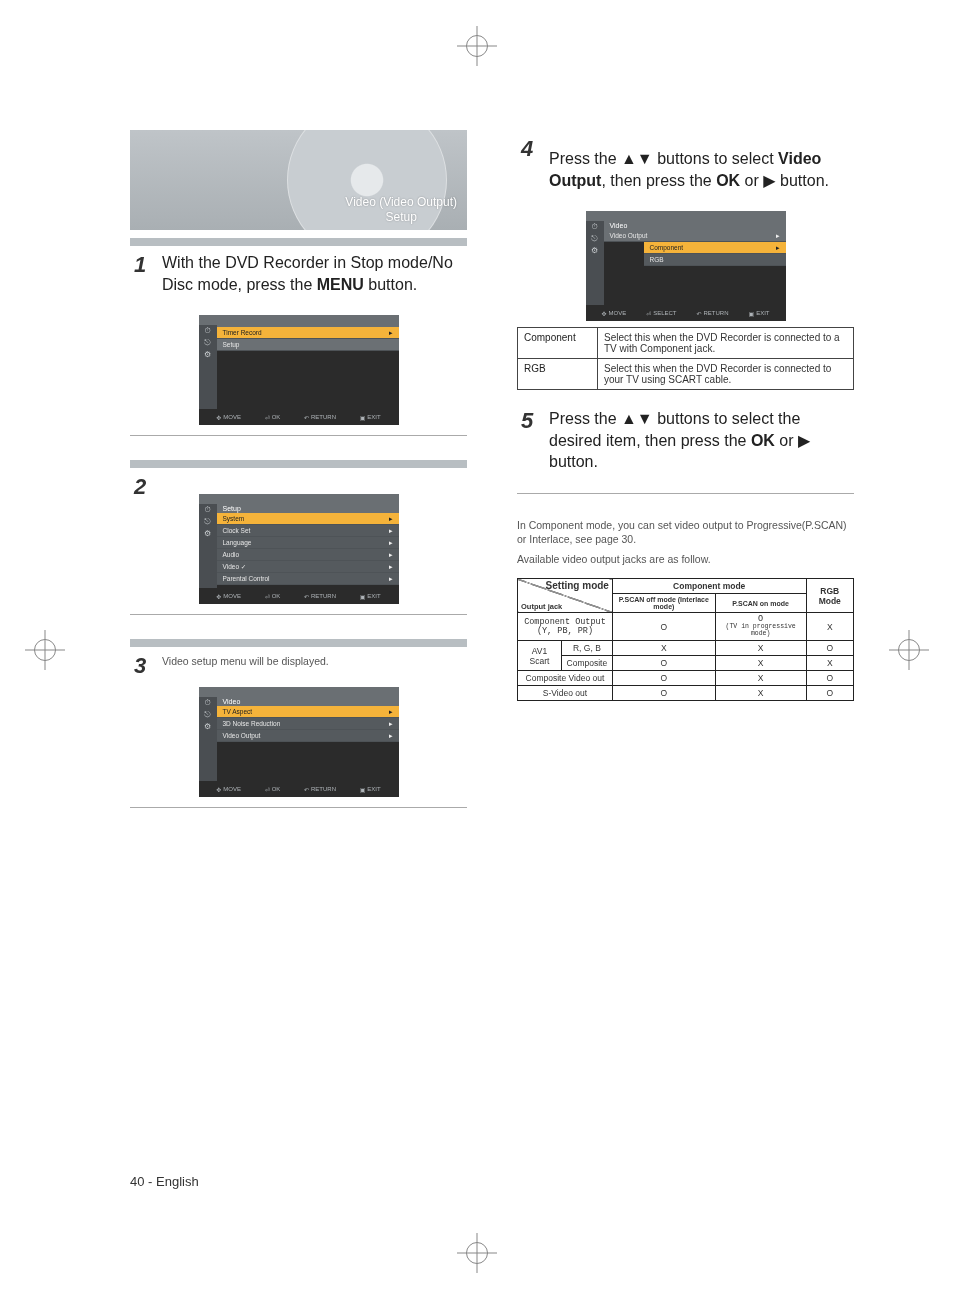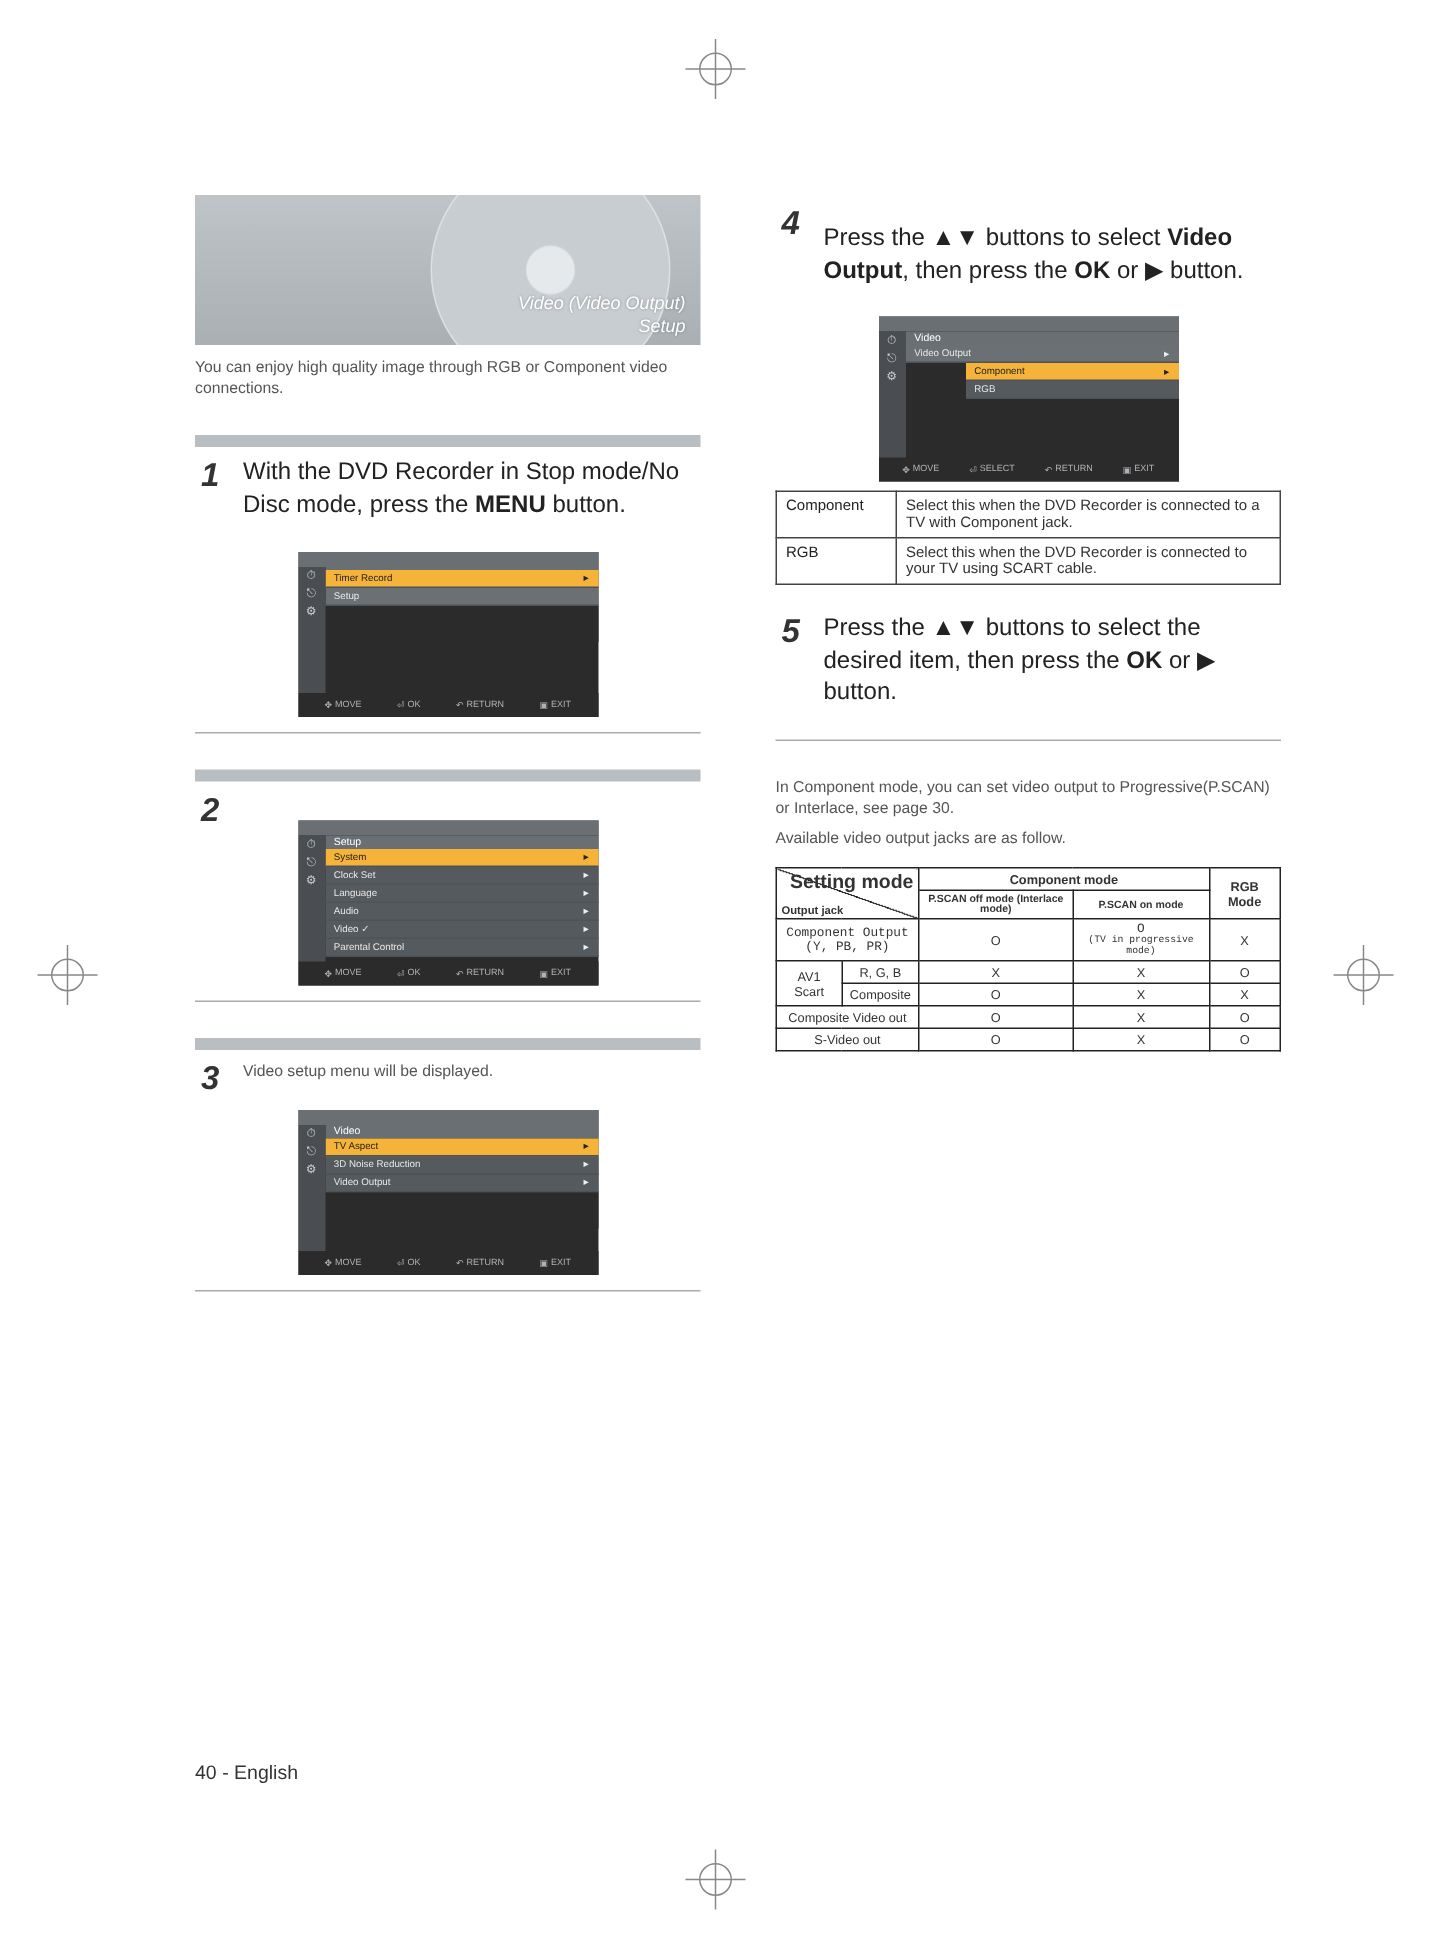--- a/index.html
+++ b/index.html
@@ -60,23 +60,22 @@
     overflow:hidden;
   }
   .hdr-disc {
     position:absolute; right: 20px; top: -30px;
     width: 160px; height: 160px; border-radius:50%;
     border: 1px solid rgba(255,255,255,0.4);
     background: radial-gradient(circle at 50% 50%, #e6e9eb 0 14%, #c8cdd1 15% 100%);
   }
   .hdr-title {
     position:absolute; right: 10px; bottom: 6px;
-    color: #fff; font-size: 12px; text-align:right; line-height:1.2;
+    color: #fff; font-size: 12px; text-align:center; line-height:1.2;
     text-shadow:0 0 2px rgba(0,0,0,0.3);
-    font-style:italic;
   }
 
   .intro {
     font-size: 10.5px; color:#555; line-height:1.35;
     margin-bottom: 24px;
   }
 
   .step {
     border-top: 8px solid #b8bec2;
     padding-top: 6px;
@@ -153,21 +152,21 @@
   
   .matrix {
     border-collapse:collapse; font-size:8.5px; width:100%;
     margin-top: 12px;
   }
   .matrix th, .matrix td { border:1px solid #222; padding:2px 4px; text-align:center; vertical-align:middle; }
   .matrix .diag {
     position:relative; padding:0; width:100px; height:28px;
     background: linear-gradient(to top right, transparent 49.3%, #222 49.3% 50.7%, transparent 50.7%);
   }
-  .matrix .diag .a { position:absolute; right:3px; top:1px; font-size:13px; }
+  .matrix .diag .a { position:absolute; right:3px; top:1px; font-size:10px; }
   .matrix .diag .b { position:absolute; left:3px; bottom:1px; font-size:7.5px; }
   .matrix .stack { line-height:1.05;font-family:Liberation Mono, monospace; }
   .matrix .tinynote { font-size:6.5px; display:block; }
 
   .footer {
     position:absolute; left:130px; bottom:110px;
     font-size:13px; color:#333;
   }
   .footer b { font-weight:normal; }
 </style>
@@ -191,21 +190,20 @@
   <div class="content">
 
     <div class="col">
       <div class="hdr">
         <div class="hdr-disc"></div>
         <div class="hdr-title">
           <div>Video (Video Output)</div>
           <div>Setup</div>
         </div>
       </div>
-      <div class="intro">You can enjoy high quality image through RGB or Component video connections.</div>
 
       <div class="step">
         <div class="num">1</div>
         <div class="txt">
           <span>With the DVD Recorder in Stop mode/No Disc mode, press the </span><b>MENU</b><span> button.</span>
         </div>
       </div>
 
       <div class="osd">
         <div class="titlebar"></div>

